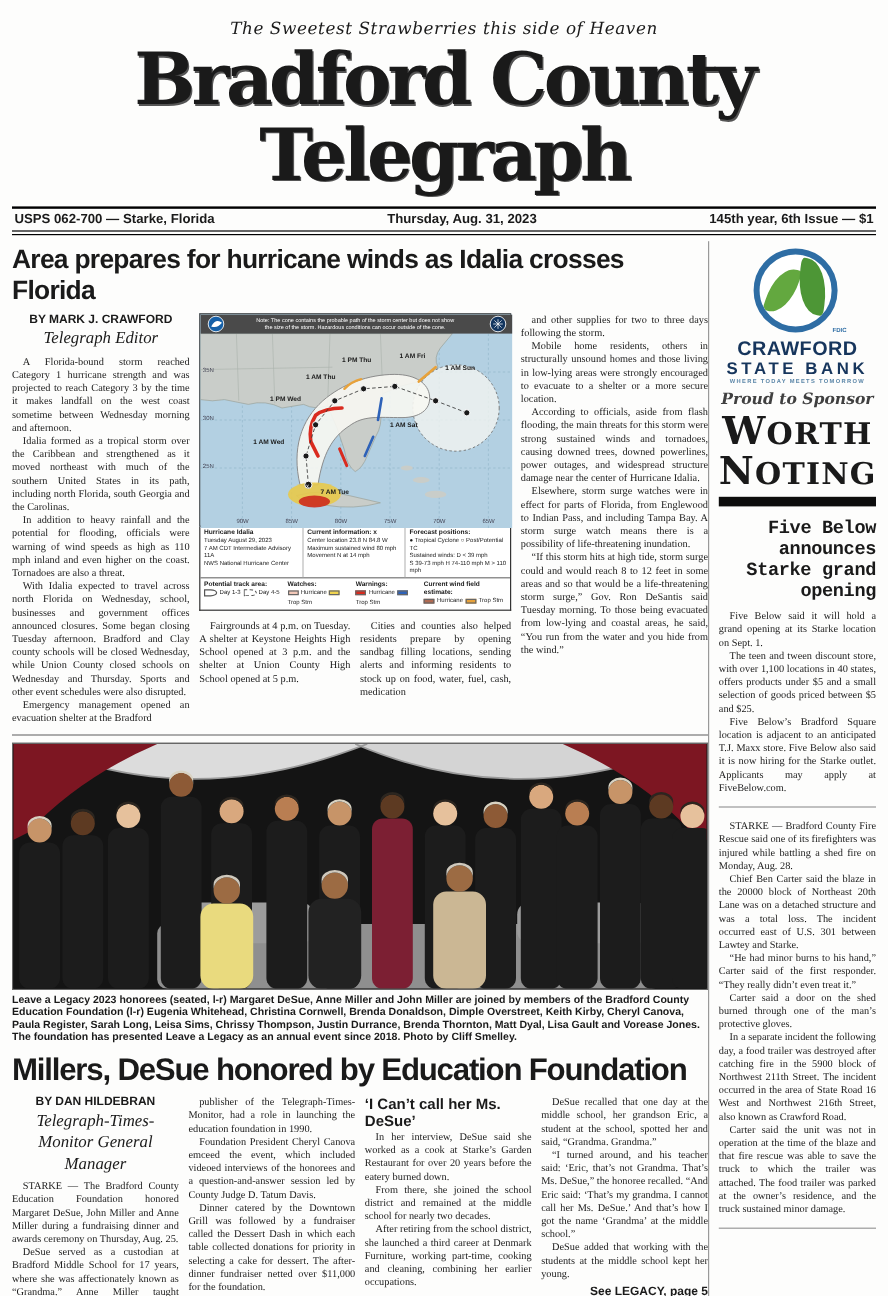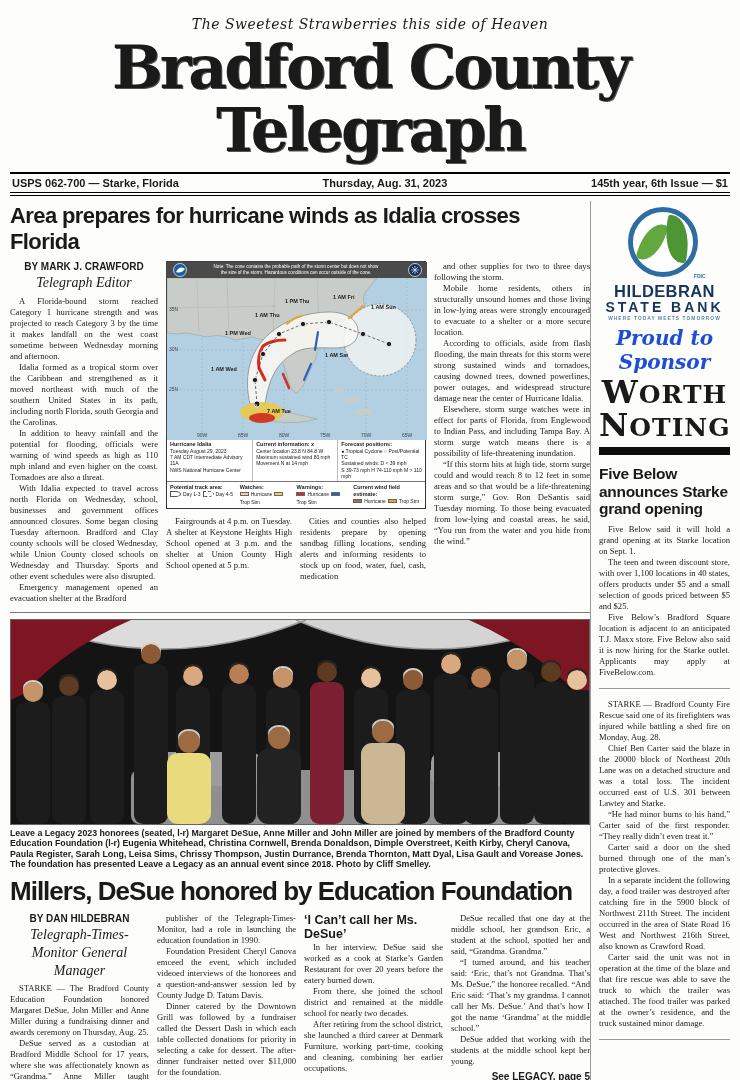--- a/index.html
+++ b/index.html
@@ -89,28 +89,28 @@
            border-radius:10% 80% 10% 80%; transform:rotate(8deg); }
   .fdic { position:absolute; right:-4px; bottom:2px; font-family:"Liberation Sans", sans-serif;
           font-weight:bold; font-size:5px; color:#2e6da4; }
   .bank-name { font-family:"Liberation Sans", sans-serif; font-weight:bold; color:#16355c;
                font-size:16.5px; letter-spacing:.4px; line-height:1.02; }
   .bank-name2 { font-family:"Liberation Sans", sans-serif; font-weight:bold; color:#16355c;
                font-size:14px; letter-spacing:3px; line-height:1.1; }
   .bank-tag { font-family:"Liberation Sans", sans-serif; font-weight:bold; color:#5b86a8;
               font-size:4.8px; letter-spacing:1.1px; margin-top:1px; }
   .sponsor { font-family:"DejaVu Serif", serif; font-style:italic; font-weight:bold;
-             color:#1d4ed8; font-size:20px; margin:5px 0 2px; }
+             color:#404040; font-size:13px; margin:5px 0 2px; }
   .worth { font-family:"DejaVu Serif", serif; font-weight:bold; font-size:25px;
            letter-spacing:1px; line-height:1.02; }
   .worth::first-letter { font-size:32px; }
   .black-bar { height:8px; background:#0d0d0d; margin:6px 0 10px; }
 
-  .side-art h3 { font-family:Liberation Sans, sans-serif; font-weight:bold; font-size:15.5px;
-                 line-height:1.12; margin-bottom:6px; letter-spacing:-.3px; }
+  .side-art h3 { font-family:Liberation Mono, monospace; font-weight:bold; font-size:15.5px;
+                 line-height:1.12; margin-bottom:6px; letter-spacing:-.3px;text-align:right; }
   .side-art { margin-bottom:10px; }
   .side-rule { border-top:1px solid #999; margin:10px 0; }
 </style>
 </head>
 <body>
 
 <div class="page">
   <div class="inner">
 
     <div class="tagline">The Sweetest Strawberries this side of Heaven</div>
@@ -464,21 +464,21 @@
 
       <div class="sidebar">
         <div class="ad">
           <div class="logo-wrap">
             <div class="logo-circle">
               <div class="leaf1"></div>
               <div class="leaf2"></div>
             </div>
             <div class="fdic">FDIC</div>
           </div>
-          <div class="bank-name">HILDEBRAN</div>
+          <div class="bank-name">CRAWFORD</div>
           <div class="bank-name2">STATE BANK</div>
           <div class="bank-tag">WHERE TODAY MEETS TOMORROW</div>
           <div class="sponsor">Proud to Sponsor</div>
           <div class="worth">WORTH</div>
           <div class="worth">NOTING</div>
           <div class="black-bar"></div>
         </div>
 
         <div class="side-art body-col">
           <h3>Five Below announces Starke grand opening</h3>

